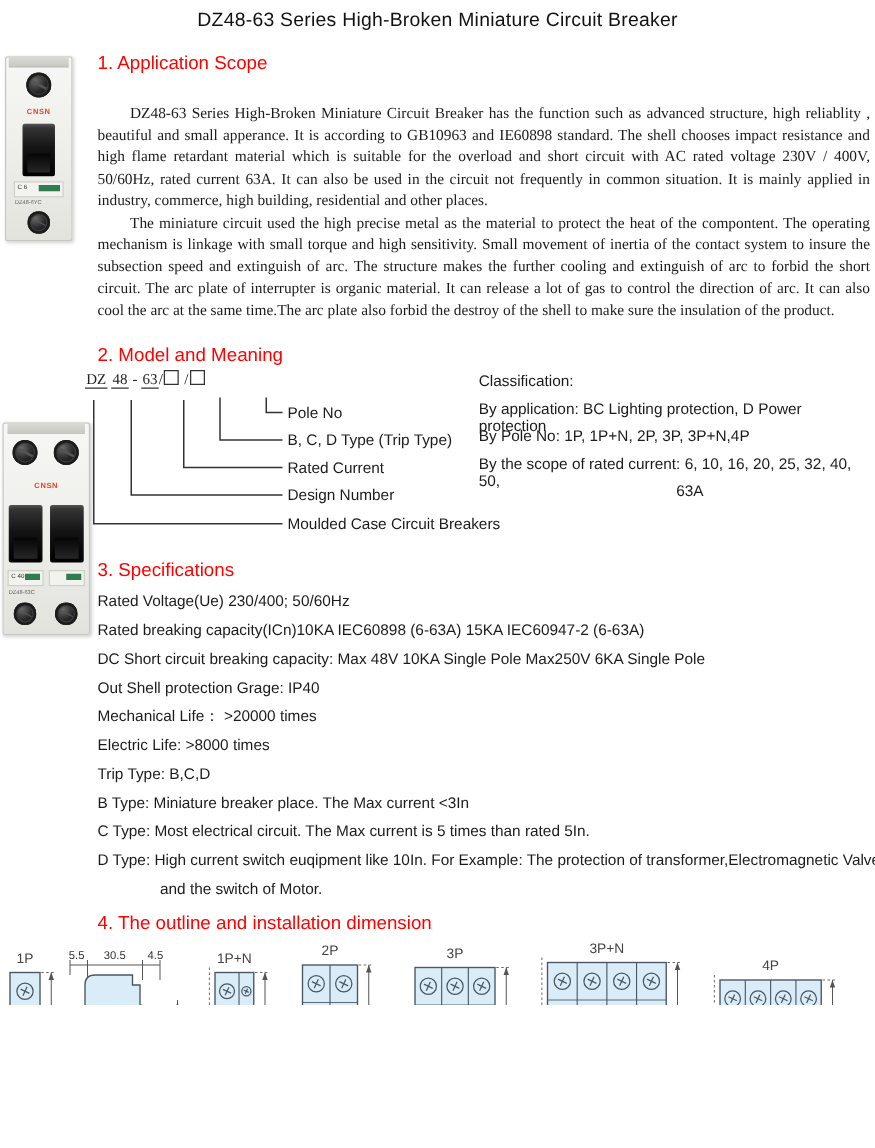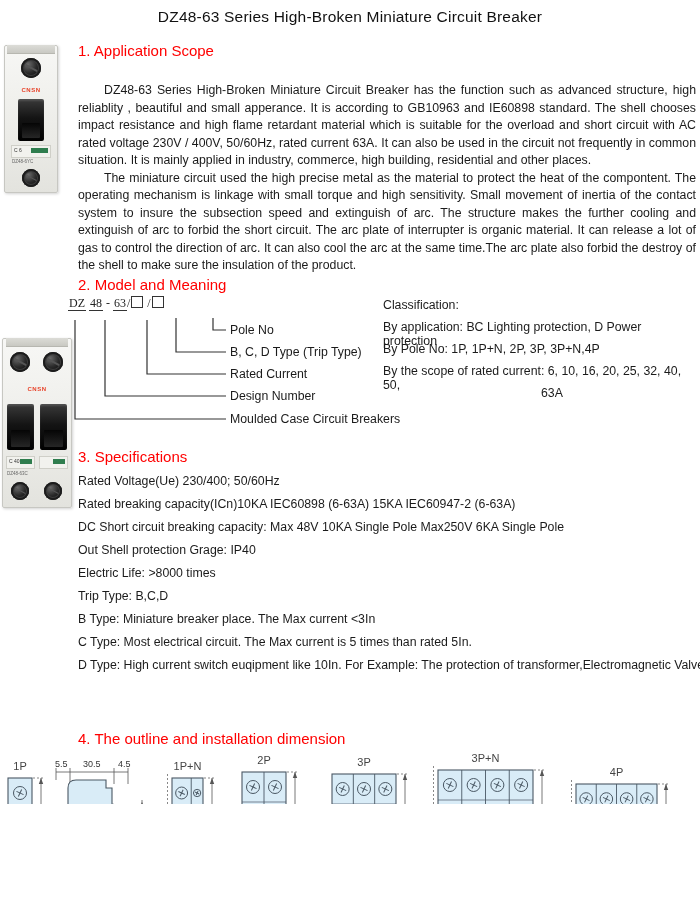--- a/index.html
+++ b/index.html
@@ -10,21 +10,21 @@
   }
   .doc-title {
     position:absolute; top:8px; left:0; width:100%; text-align:center;
     font-size:15.5px; color:#111; letter-spacing:0.2px;
   }
   .sec-heading { position:absolute; left:78px; font-size:15px; color:#ff0000; }
   .body-text {
     position:absolute; left:78px; width:618px; font-size:12.3px;
     line-height:17.5px; text-align:justify; color:#1b1b1b;
   }
-  .body-text p { text-indent:26px; margin:0; }
+  .body-text p { text-indent:26px; margin:0;font-family:Liberation Serif, serif; }
 
   
   .photo { position:absolute; }
   .breaker-body {
     position:absolute; inset:0; border:1px solid #c7c7c2; border-radius:2px;
     background:linear-gradient(180deg,#f7f7f5 0%,#ededE9 55%,#e3e3de 100%);
     box-shadow:1px 1px 3px rgba(0,0,0,0.18);
   }
   .din-cap { position:absolute; left:6%; right:6%; top:0; height:9px;
     background:linear-gradient(#dcdcd7,#c9c9c3); border-bottom:1px solid #b7b7b0; }
@@ -146,25 +146,27 @@
       <div class="class-63a">63A</div>
     </div>
   </div>
 
   <div class="sec-heading" style="top:448px;">3. Specifications</div>
   <div class="spec-list">
     <div>Rated Voltage(Ue) 230/400; 50/60Hz</div>
     <div>Rated breaking capacity(ICn)10KA IEC60898 (6-63A) 15KA IEC60947-2 (6-63A)</div>
     <div>DC Short circuit breaking capacity: Max 48V 10KA Single Pole Max250V 6KA Single Pole</div>
     <div>Out Shell protection Grage: IP40</div>
+    <div>Mechanical Life：  &gt;20000 times</div>
     <div>Electric Life: &gt;8000 times</div>
     <div>Trip Type: B,C,D</div>
     <div>B Type: Miniature breaker place.  The Max current &lt;3In</div>
     <div>C Type: Most electrical circuit. The Max current is 5 times than rated 5In.</div>
     <div>D Type: High current switch euqipment like 10In. For Example: The protection of transformer,Electromagnetic Valve,</div>
+    <div class="spec-cont">and the switch of Motor.</div>
   </div>
 
   <div class="sec-heading" style="top:730px;">4. The outline and installation dimension</div>
 
   <div class="drawing" id="dw0" style="left:2px;   top:758px;"><svg width="62" height="145" xmlns="http://www.w3.org/2000/svg">
         <text x="18" y="12" font-size="11" fill="#444" text-anchor="middle" font-family="Liberation Sans, sans-serif">1P</text>
         <rect x="6" y="20" width="24" height="100" fill="#d9ecf7" stroke="#4a5864" stroke-width="1.1"></rect>
         <line x1="6" y1="50" x2="30" y2="50" stroke="#4a5864" stroke-width="0.7"></line>
         <line x1="6" y1="58" x2="30" y2="58" stroke="#4a5864" stroke-width="0.7"></line>
         <line x1="6" y1="80" x2="30" y2="80" stroke="#4a5864" stroke-width="0.7"></line>

